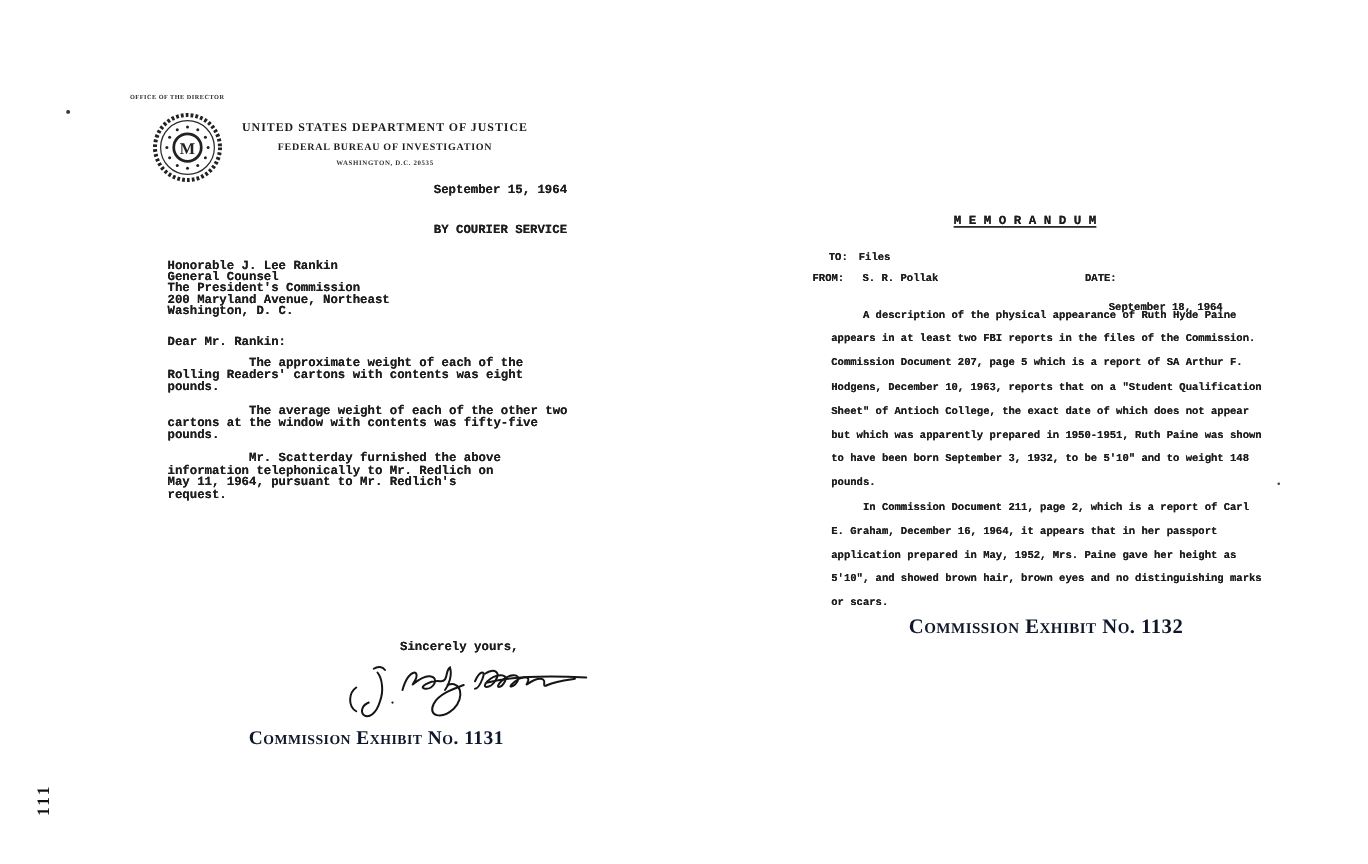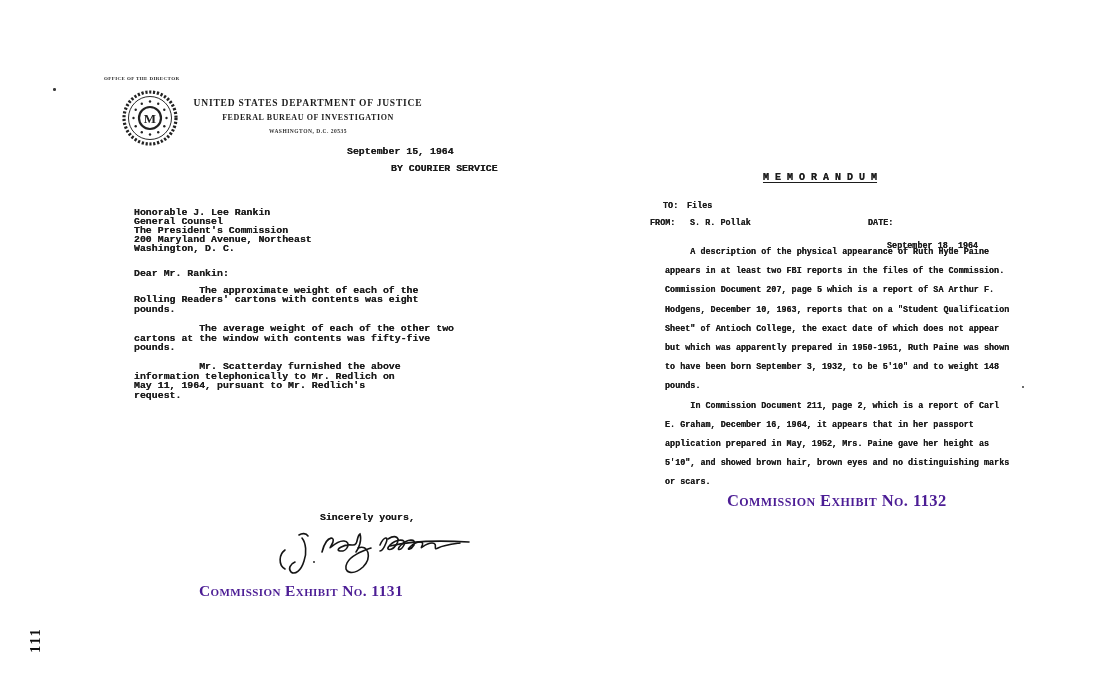--- a/index.html
+++ b/index.html
@@ -38,31 +38,31 @@
     letter-spacing: 0.6px; color: #1c1c1c;
     font-family: "Liberation Serif", serif;
   }
   .city-line {
     left: 158px; top: 127.5px; width: 300px;
     text-align: center; font-size: 5.5px; font-weight: bold;
     letter-spacing: 0.5px; color: #333;
     font-family: "Liberation Serif", serif;
   }
   .letter-date { left: 347px; top: 146px; font-size: 9.9px; }
-  .delivery    { left: 347px; top: 163px; font-size: 9.9px; margin-left: 44px; }
+  .delivery    { left: 347px; top: 178px; font-size: 9.9px; }
   .recipient   { left: 134px; top: 208px; font-size: 9.9px; line-height: 9px; }
   .salutation  { left: 134px; top: 268px; font-size: 9.9px; }
   .letter-body { left: 134px; top: 286px; font-size: 9.9px; line-height: 9.4px; }
   .letter-body .para { margin: 0 0 10px 0; white-space: pre; }
   .closing     { left: 320px; top: 512px; font-size: 9.9px; }
   .signature   { left: 272px; top: 515px; }
   .exhibit-label {
     font-family: "Liberation Serif", serif;
     font-variant: small-caps;
-    font-weight: bold; color: #4c1d95;
+    font-weight: bold; color: #0f172a;
     letter-spacing: 0.4px;
   }
   .exhibit-1131 { left: 199px; top: 582px; font-size: 15.5px; }
   .exhibit-1132 { left: 727px; top: 491px; font-size: 16.5px; }
   
   .memo-title {
     left: 740px; top: 172px; width: 160px;
     text-align: center; font-size: 10px;
     text-decoration: underline;
     text-underline-offset: 2px;

